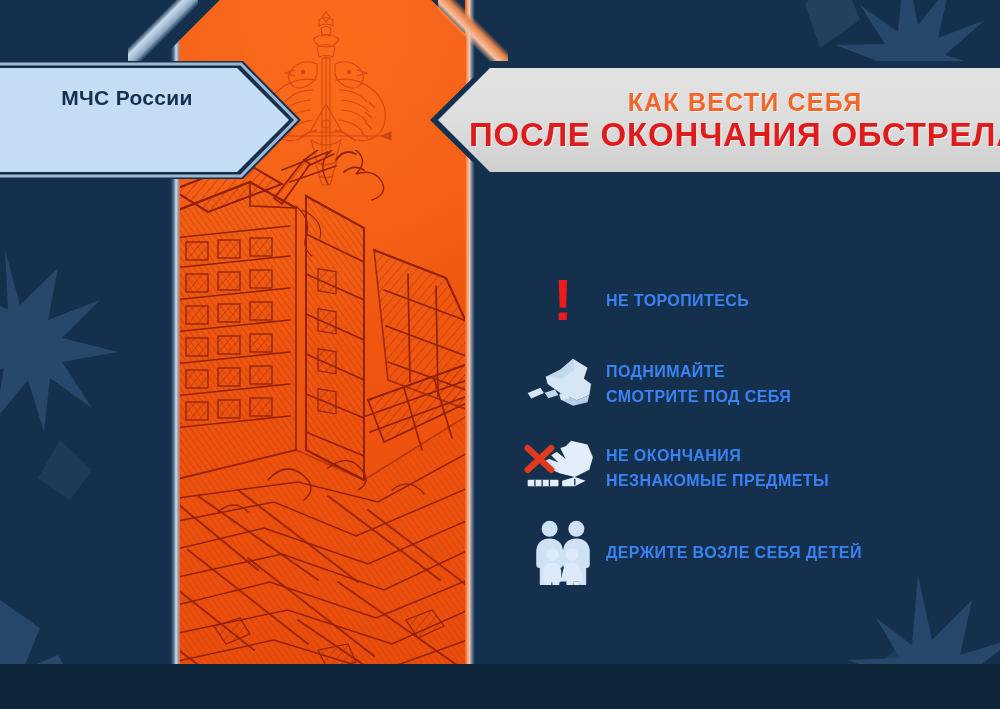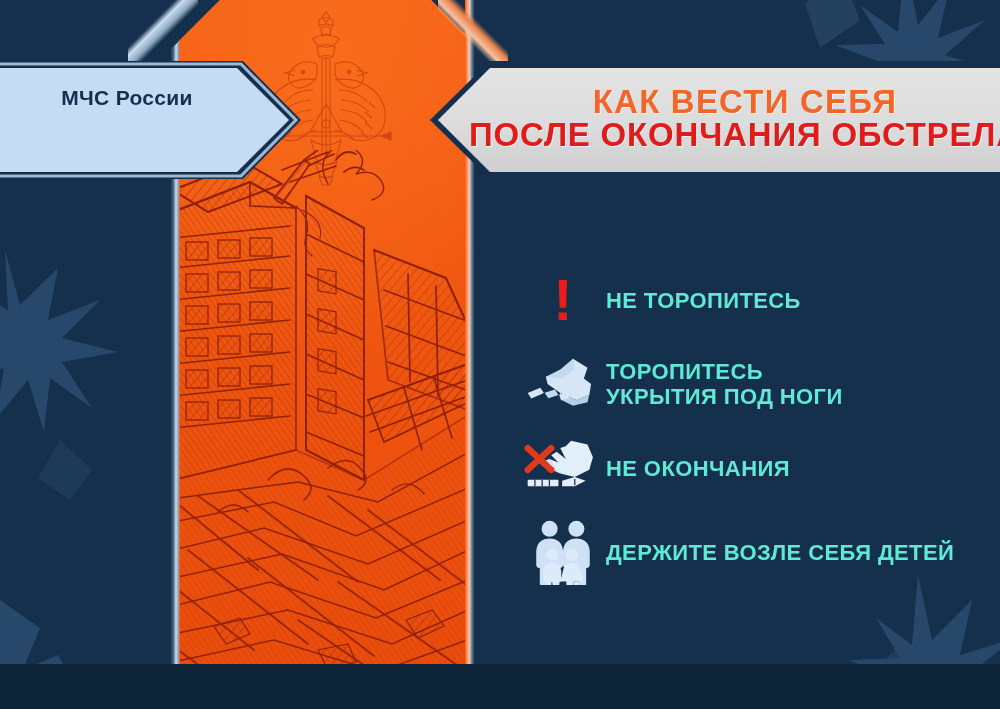--- a/index.html
+++ b/index.html
@@ -169,21 +169,21 @@
     bottom: 0;
     display: flex;
     flex-direction: column;
     align-items: center;
     justify-content: center;
     padding-right: 6px;
   }
   .hdr-line1 {
     color: #f2662a;
     font-weight: bold;
-    font-size: 33px;
+    font-size: 25px;
     letter-spacing: 1.2px;
     line-height: 28px;
     text-shadow: 1px 1px 0 rgba(255,255,255,.65);
   }
   .hdr-line2 {
     color: #e01b1b;
     font-weight: bold;
     font-size: 33px;
     letter-spacing: .8px;
     line-height: 37px;
@@ -205,23 +205,23 @@
     height: 84px;
   }
   .tip .icon {
     width: 86px;
     flex: 0 0 86px;
     display: flex;
     align-items: center;
     justify-content: center;
   }
   .tip .label {
-    color: #5eead4;
+    color: #3b82f6;
     font-weight: bold;
-    font-size: 22px;
+    font-size: 16px;
     line-height: 25px;
     letter-spacing: .4px;
   }
   .tip .label .l2 { display: block; }
 
   .excl {
     color: #ea1c1c;
     font-size: 58px;
     font-weight: bold;
     line-height: 50px;
@@ -459,22 +459,22 @@
             <path d="M4 42 L18 36 L22 42 L8 48 Z"></path>
             <path d="M22 42 L34 38 L38 44 L26 48 Z" fill="#c3d9ee"></path>
             <path d="M38 44 L48 42 L50 48 L40 50 Z"></path>
           </g>
           <g stroke="#14304d" stroke-width="1.6" fill="none">
             <path d="M22 42 L26 48 M38 44 L40 50"></path>
           </g>
         </svg>
       </div>
       <div class="label">
-        <span>ТОРОПИТЕСЬ</span>
-        <span class="l2">УКРЫТИЯ ПОД НОГИ</span>
+        <span>ПОДНИМАЙТЕ</span>
+        <span class="l2">СМОТРИТЕ ПОД СЕБЯ</span>
       </div>
     </div>
 
     <div class="tip">
       <div class="icon">
         <svg viewBox="0 0 90 64" width="82" height="58" aria-hidden="true">
           <g fill="#e3eefb">
 
             <path d="M54 2 L72 6 L78 20 L74 34 L58 42 L42 38 L28 32 L22 26 L30 22 L40 26 L32 18 L38 14 L48 22 L42 10 L48 8 Z"></path>
             <path d="M30 22 L22 26 L28 32 L40 36 Z" fill="#cfe0f2"></path>
@@ -490,20 +490,21 @@
           </g>
 
           <g stroke="#e03a1e" stroke-width="7" stroke-linecap="round">
             <path d="M6 10 L32 34"></path>
             <path d="M32 10 L6 34"></path>
           </g>
         </svg>
       </div>
       <div class="label">
         <span>НЕ ОКОНЧАНИЯ</span>
+        <span class="l2">НЕЗНАКОМЫЕ ПРЕДМЕТЫ</span>
       </div>
     </div>
 
     <div class="tip">
       <div class="icon">
         <svg viewBox="0 0 74 74" width="66" height="66" aria-hidden="true">
           <g fill="#cfe2f5">
 
             <circle cx="22" cy="11" r="9"></circle>
             <path d="M22 22 q-13 0 -15 13 l0 16 q0 4 4 4 l0 18 q0 2 3 2 l3 0 q2 0 2 -3 l0 -17 l6 0 l0 17 q0 3 2 3 l3 0 q3 0 3 -2 l0 -18 q4 0 4 -4 l0 -16 q-2 -13 -15 -13 z"></path>

